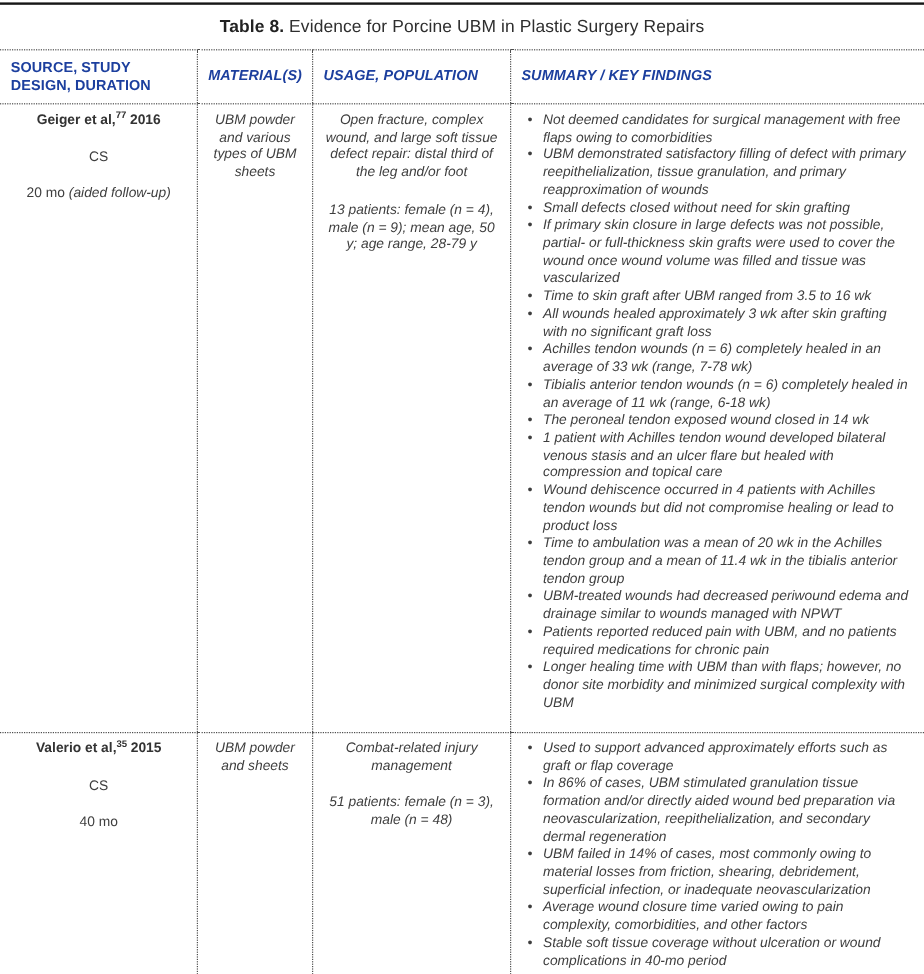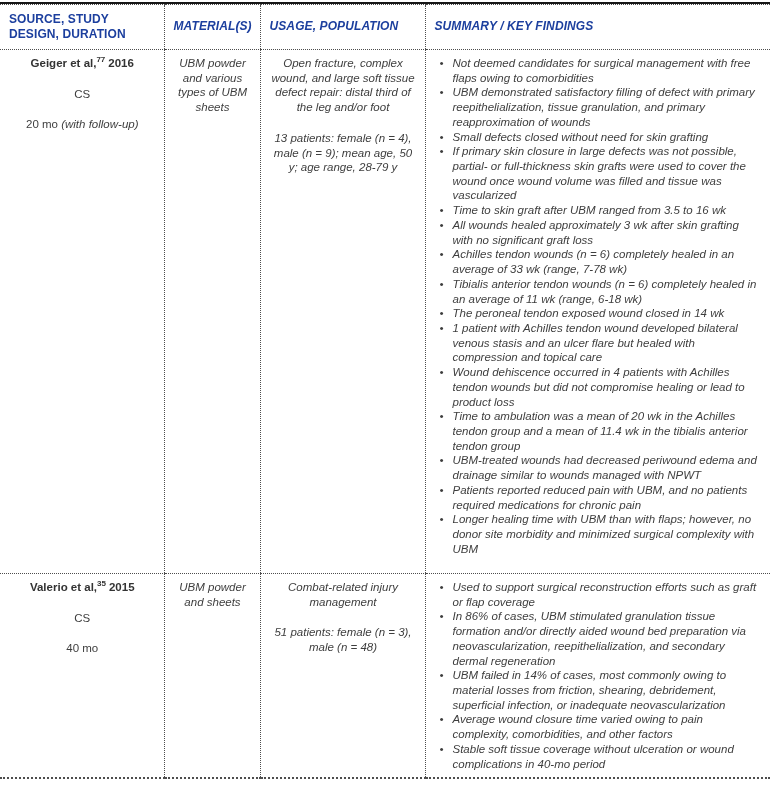--- a/index.html
+++ b/index.html
@@ -73,20 +73,23 @@
     font-size: 11.5px;
     color: #3e3e3e;
   }
 </style>
 </head>
 <body>
 
 <div class="page">
   <div class="toprule"></div>
 
+  <div class="title">
+    <b>Table 8.</b><span> Evidence for Porcine UBM in Plastic Surgery Repairs</span>
+  </div>
 
   <table>
     <colgroup>
       <col class="c1">
         <col class="c2">
         <col class="c3">
         <col class="c4">
     </colgroup>
     <thead>
       <tr>
@@ -94,21 +97,21 @@
         <th>MATERIAL(S)</th>
         <th>USAGE, POPULATION</th>
         <th>SUMMARY / KEY FINDINGS</th>
       </tr>
     </thead>
     <tbody>
       <tr class="r1">
         <td>
           <p class="bold"><span>Geiger et al,</span><sup>77</sup><span class="year">2016</span></p>
           <p class="gap">CS</p>
-          <p class="gap"><span>20 mo </span><i>(with follow-up)</i></p>
+          <p class="gap"><span>20 mo </span><i>(aided follow-up)</i></p>
         </td>
         <td>
           <p>UBM powder and various types of UBM sheets</p>
         </td>
         <td>
           <p>Open fracture, complex wound, and large soft tissue defect repair: distal third of the leg and/or foot</p>
           <p class="gap">13 patients: female (n = 4), male (n = 9); mean age, 50 y; age range, 28-79 y</p>
         </td>
         <td>
           <ul class="findings">
@@ -140,21 +143,21 @@
         <td>
           <p>UBM powder and sheets</p>
         </td>
         <td>
           <p>Combat-related injury management</p>
           <p class="gap">51 patients: female (n = 3), male (n = 48)</p>
         </td>
         <td>
           <ul class="findings">
 
-          <li>Used to support surgical reconstruction efforts such as graft or flap coverage</li>
+          <li>Used to support advanced approximately efforts such as graft or flap coverage</li>
               <li>In 86% of cases, UBM stimulated granulation tissue formation and/or directly aided wound bed preparation via neovascularization, reepithelialization, and secondary dermal regeneration</li>
               <li>UBM failed in 14% of cases, most commonly owing to material losses from friction, shearing, debridement, superficial infection, or inadequate neovascularization</li>
               <li>Average wound closure time varied owing to pain complexity, comorbidities, and other factors</li>
               <li>Stable soft tissue coverage without ulceration or wound complications in 40-mo period</li>
             </ul>
         </td>
       </tr>
     </tbody>
   </table>
 </div>

